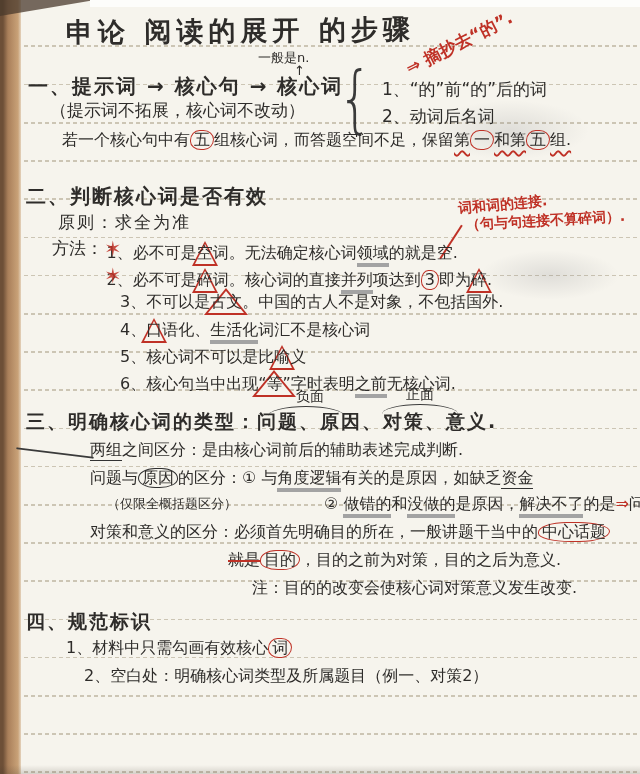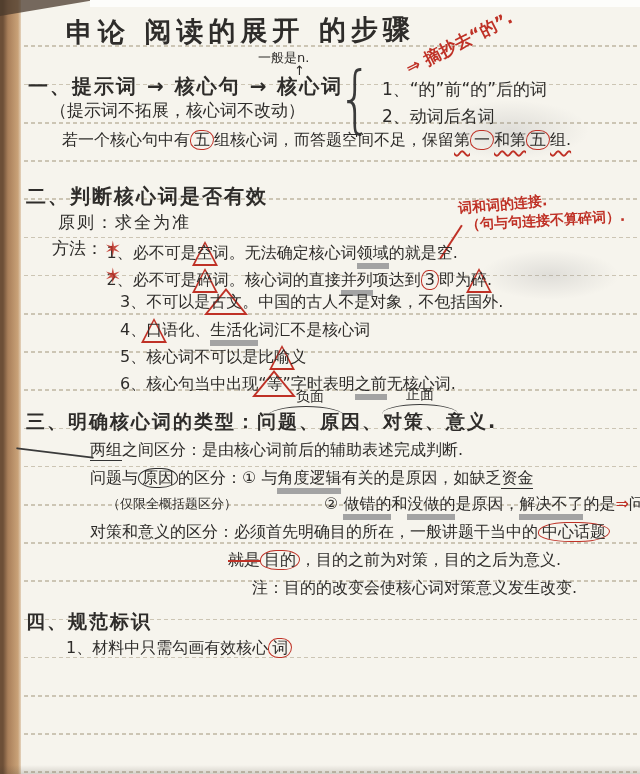--- a/index.html
+++ b/index.html
@@ -26,21 +26,21 @@
     background:#4a3a2c;opacity:.75;
     clip-path:polygon(0 0,100% 0,0 100%);
   }
   .top-sliver{position:absolute;left:90px;top:0;width:550px;height:7px;background:#fdfdfb;}
   .bottom-shadow{position:absolute;left:0;bottom:0;width:100%;height:9px;
     background:linear-gradient(180deg,rgba(0,0,0,0),rgba(60,50,40,.18));}
   .smudge{position:absolute;border-radius:50%;background:radial-gradient(rgba(120,120,125,.18),rgba(0,0,0,0) 70%);}
 
   .ln{position:absolute;white-space:nowrap;z-index:1;line-height:1.25;}
   .red{color:#bf3126;}
-  .ru{border-bottom:6px solid #a3a3a3;padding-bottom:1px;}
+  .ru{border-bottom:4px solid #a3a3a3;padding-bottom:1px;}
   .bu{border-bottom:1.6px solid #333;padding-bottom:1px;}
   .rwavy{text-decoration:underline wavy #bf3126 1.5px;text-underline-offset:5px;}
   .rstrike{text-decoration:line-through #bf3126 2px;font-family:Liberation Mono, monospace;}
   .rc{border:1.7px solid #bf3126;border-radius:55% 60% 58% 62%/72% 65% 75% 60%;padding:0 3px;display:inline-block;line-height:1.1;}
   .bc{border:1.6px solid #2f2f2f;border-radius:58% 55% 62% 58%/70% 72% 62% 68%;padding:0 3px;display:inline-block;line-height:1.1;}
   .tri{position:relative;display:inline-block;}
   .tri::before{content:"";position:absolute;left:50%;bottom:-3px;transform:translateX(-50%);
     width:0;height:0;border-left:13px solid transparent;border-right:13px solid transparent;
     border-bottom:25px solid #bf3126;z-index:-2;}
   .tri::after{content:"";position:absolute;left:50%;bottom:-1px;transform:translateX(-50%);
@@ -135,13 +135,14 @@
   </div>
   <div class="ln t16" style="left:228px;top:550px;">
     <span class="rstrike">就是</span><span class="rc">目的</span><span>，目的之前为对策，目的之后为意义.</span>
   </div>
   <div class="ln t16" style="left:252px;top:578px;">注：目的的改变会使核心词对策意义发生改变.</div>
 
   <div class="ln h" style="left:26px;top:610px;font-size:19px;">四、规范标识</div>
   <div class="ln t16" style="left:66px;top:638px;">
     <span>1、材料中只需勾画有效核心</span><span class="rc">词</span>
   </div>
+  <div class="ln t16" style="left:84px;top:666px;">2、空白处：明确核心词类型及所属题目（例一、对策2）</div>
 </div>
 
 </body></html>

